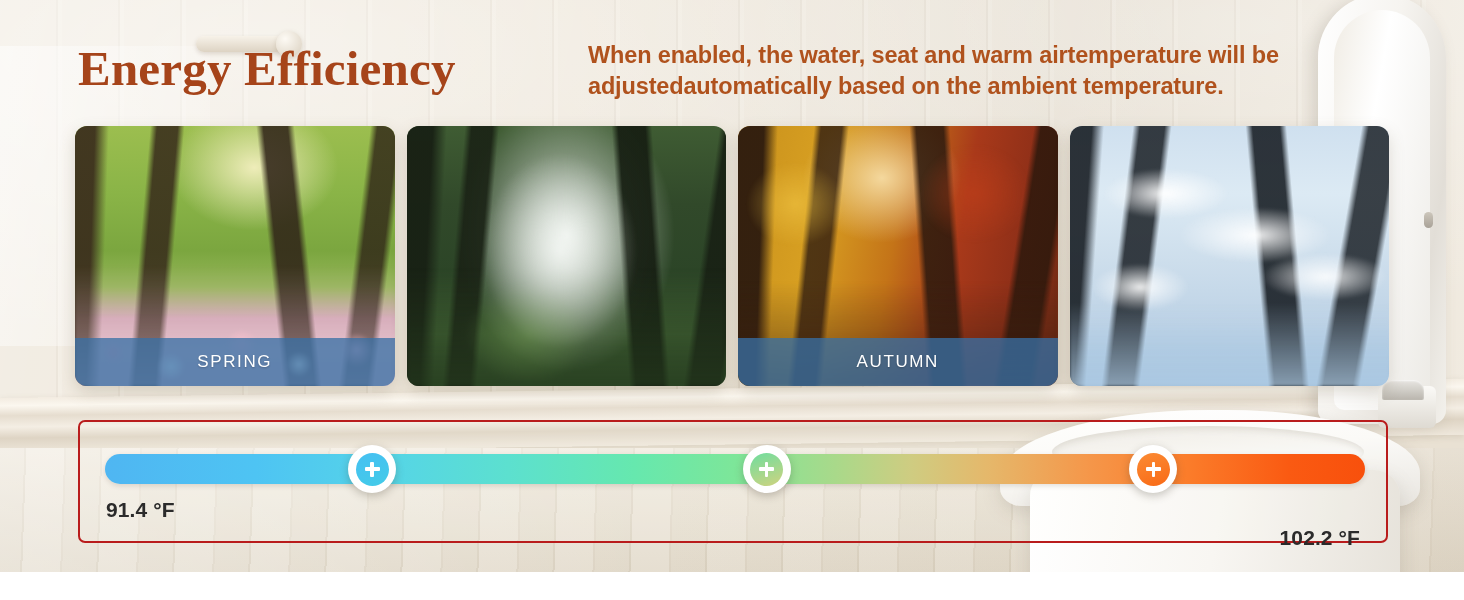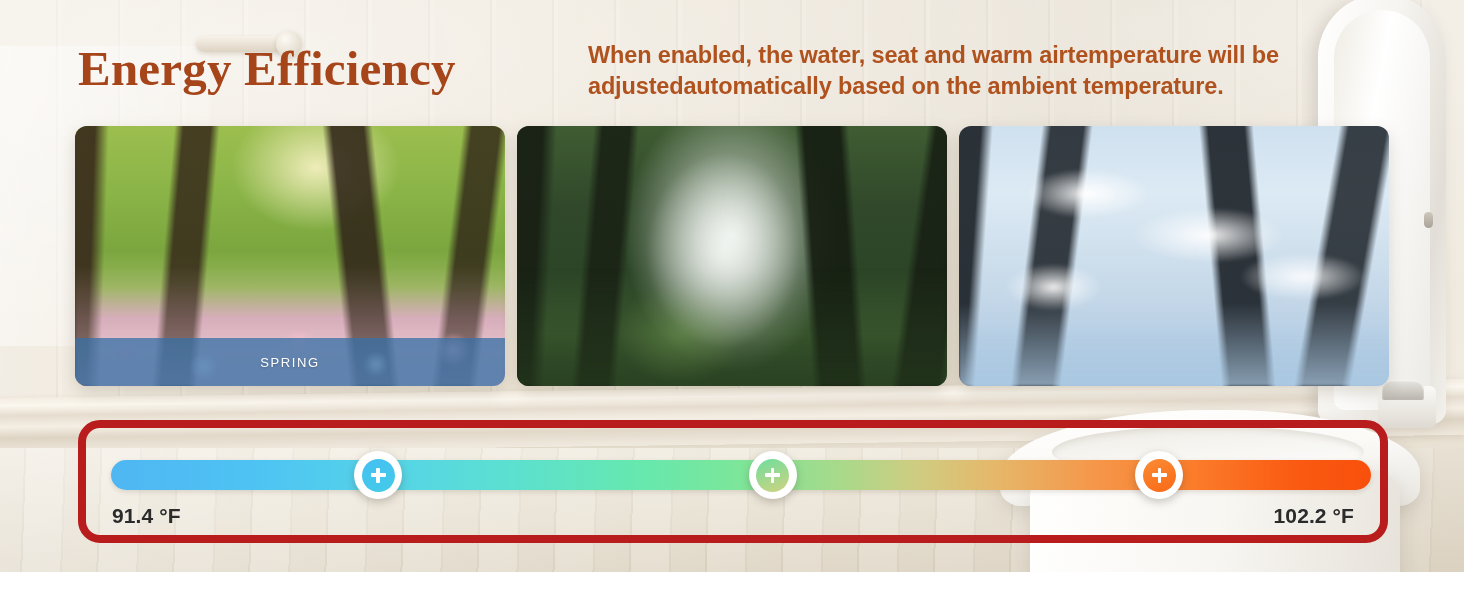--- a/index.html
+++ b/index.html
@@ -294,33 +294,33 @@
 
   .card-label {
     position: absolute;
     left: 0; right: 0; bottom: 0;
     height: 48px;
     display: flex;
     align-items: center;
     justify-content: center;
     background: rgba(55,112,166,.76);
     color: #ffffff;
-    font-size: 13px;
+    font-size: 17px;
     font-weight: 500;
     letter-spacing: 1.6px;
     text-shadow: 0 1px 2px rgba(0,0,0,.22);
   }
 
   
   .slider-panel {
     position: absolute;
     left: 78px; top: 420px;
     width: 1310px; height: 123px;
-    border: 8px solid #b91c1c;
-    border-radius: 22px;
+    border: 2px solid #b91c1c;
+    border-radius: 7px;
     background: rgba(255,252,246,.10);
   }
   .slider-track-wrap {
     position: absolute;
     left: 25px; top: 32px;
     width: 1260px; height: 30px;
   }
   .slider-track {
     position: absolute; inset: 0;
     border-radius: 15px;
@@ -377,21 +377,21 @@
 
   .temp-label {
     position: absolute;
     top: 76px;
     font-size: 21px;
     font-weight: bold;
     color: #2b2b2b;
     letter-spacing: .1px;
   }
   .temp-min { left: 26px; }
-  .temp-max { right: 26px; }
+  .temp-max { right: 26px; margin-top: 28px; }
 </style>
 </head>
 <body>
 
 <div class="stage">
 
   <div class="bg-wall"></div>
   <div class="towel-cloth"></div>
   <div class="towel-bar"></div>
   <div class="towel-knob"></div>
@@ -411,20 +411,24 @@
 
     <div class="card">
       <div class="card-photo ph-spring"></div>
       <div class="card-label">SPRING</div>
     </div>
 
     <div class="card">
       <div class="card-photo ph-summer"></div>
     </div>
 
+    <div class="card">
+      <div class="card-photo ph-autumn"></div>
+      <div class="card-label">AUTUMN</div>
+    </div>
 
     <div class="card">
       <div class="card-photo ph-winter"></div>
     </div>
 
   </div>
 
   <div class="slider-panel">
 
     <div class="slider-track-wrap">

